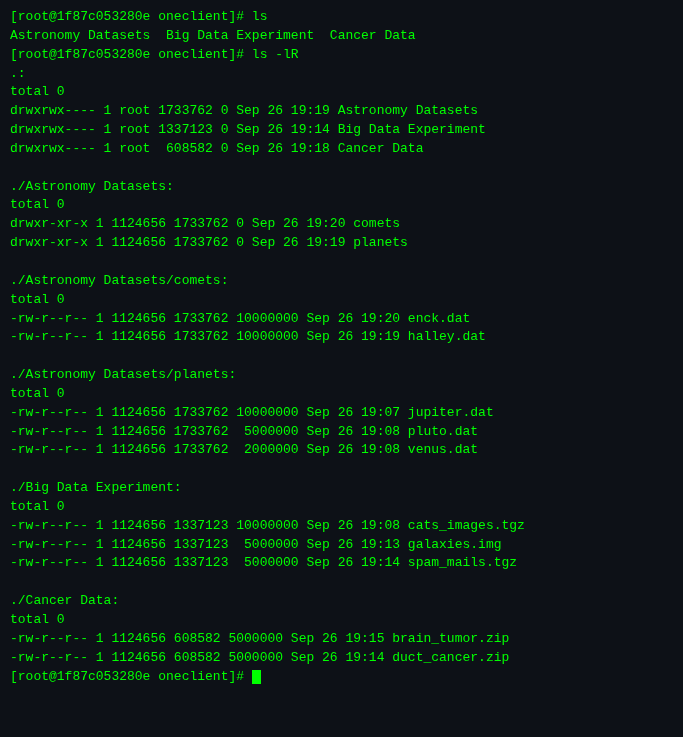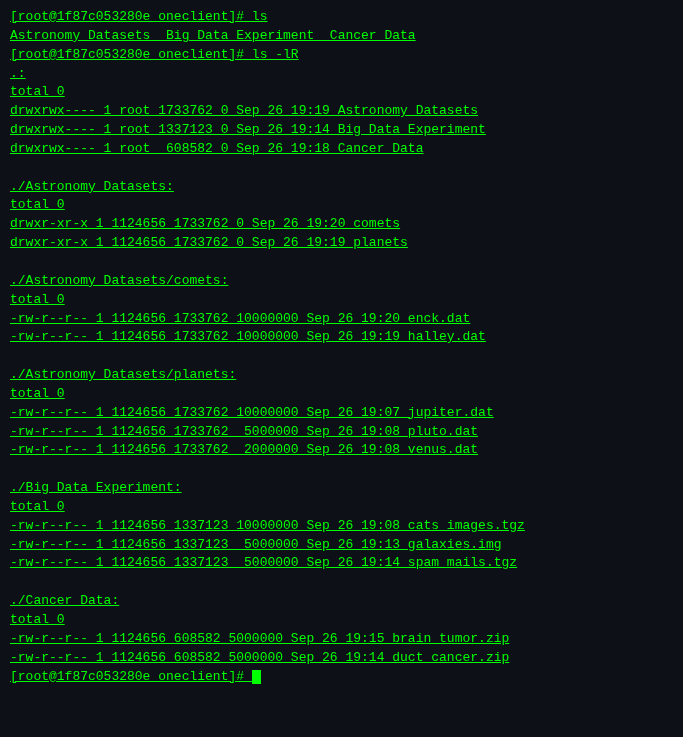--- a/index.html
+++ b/index.html
@@ -9,21 +9,20 @@
       font-size: 13px;
       color: #00ff00;
       width: 683px;
       min-height: 737px;
       padding: 8px 10px;
       line-height: 1.45;
     }
     .terminal {
       white-space: pre;
       word-break: break-all;
-      text-decoration: underline;
     }
     .cursor {
       display: inline-block;
       width: 9px;
       height: 14px;
       background: #00ff00;
       vertical-align: text-bottom;
       animation: blink 1s step-end infinite;
     }
     @keyframes blink {

